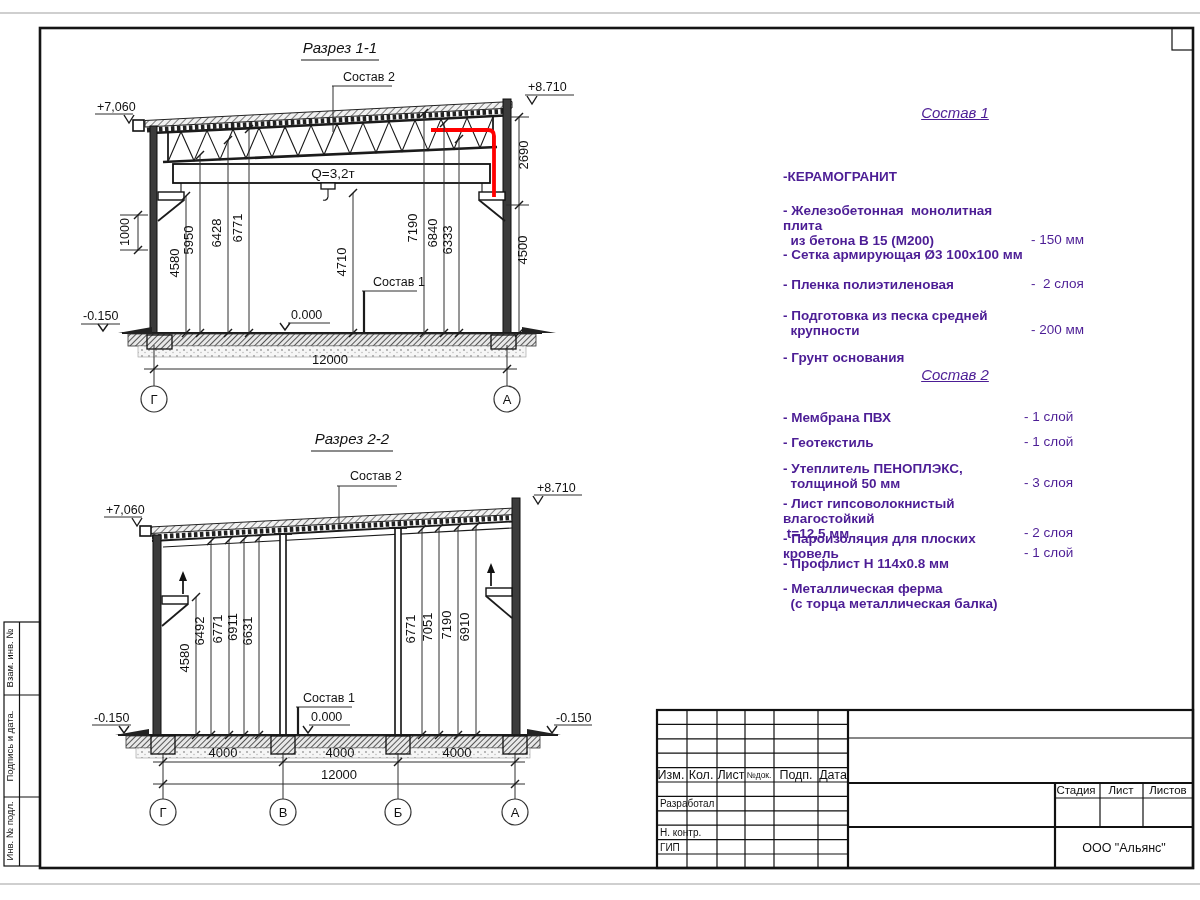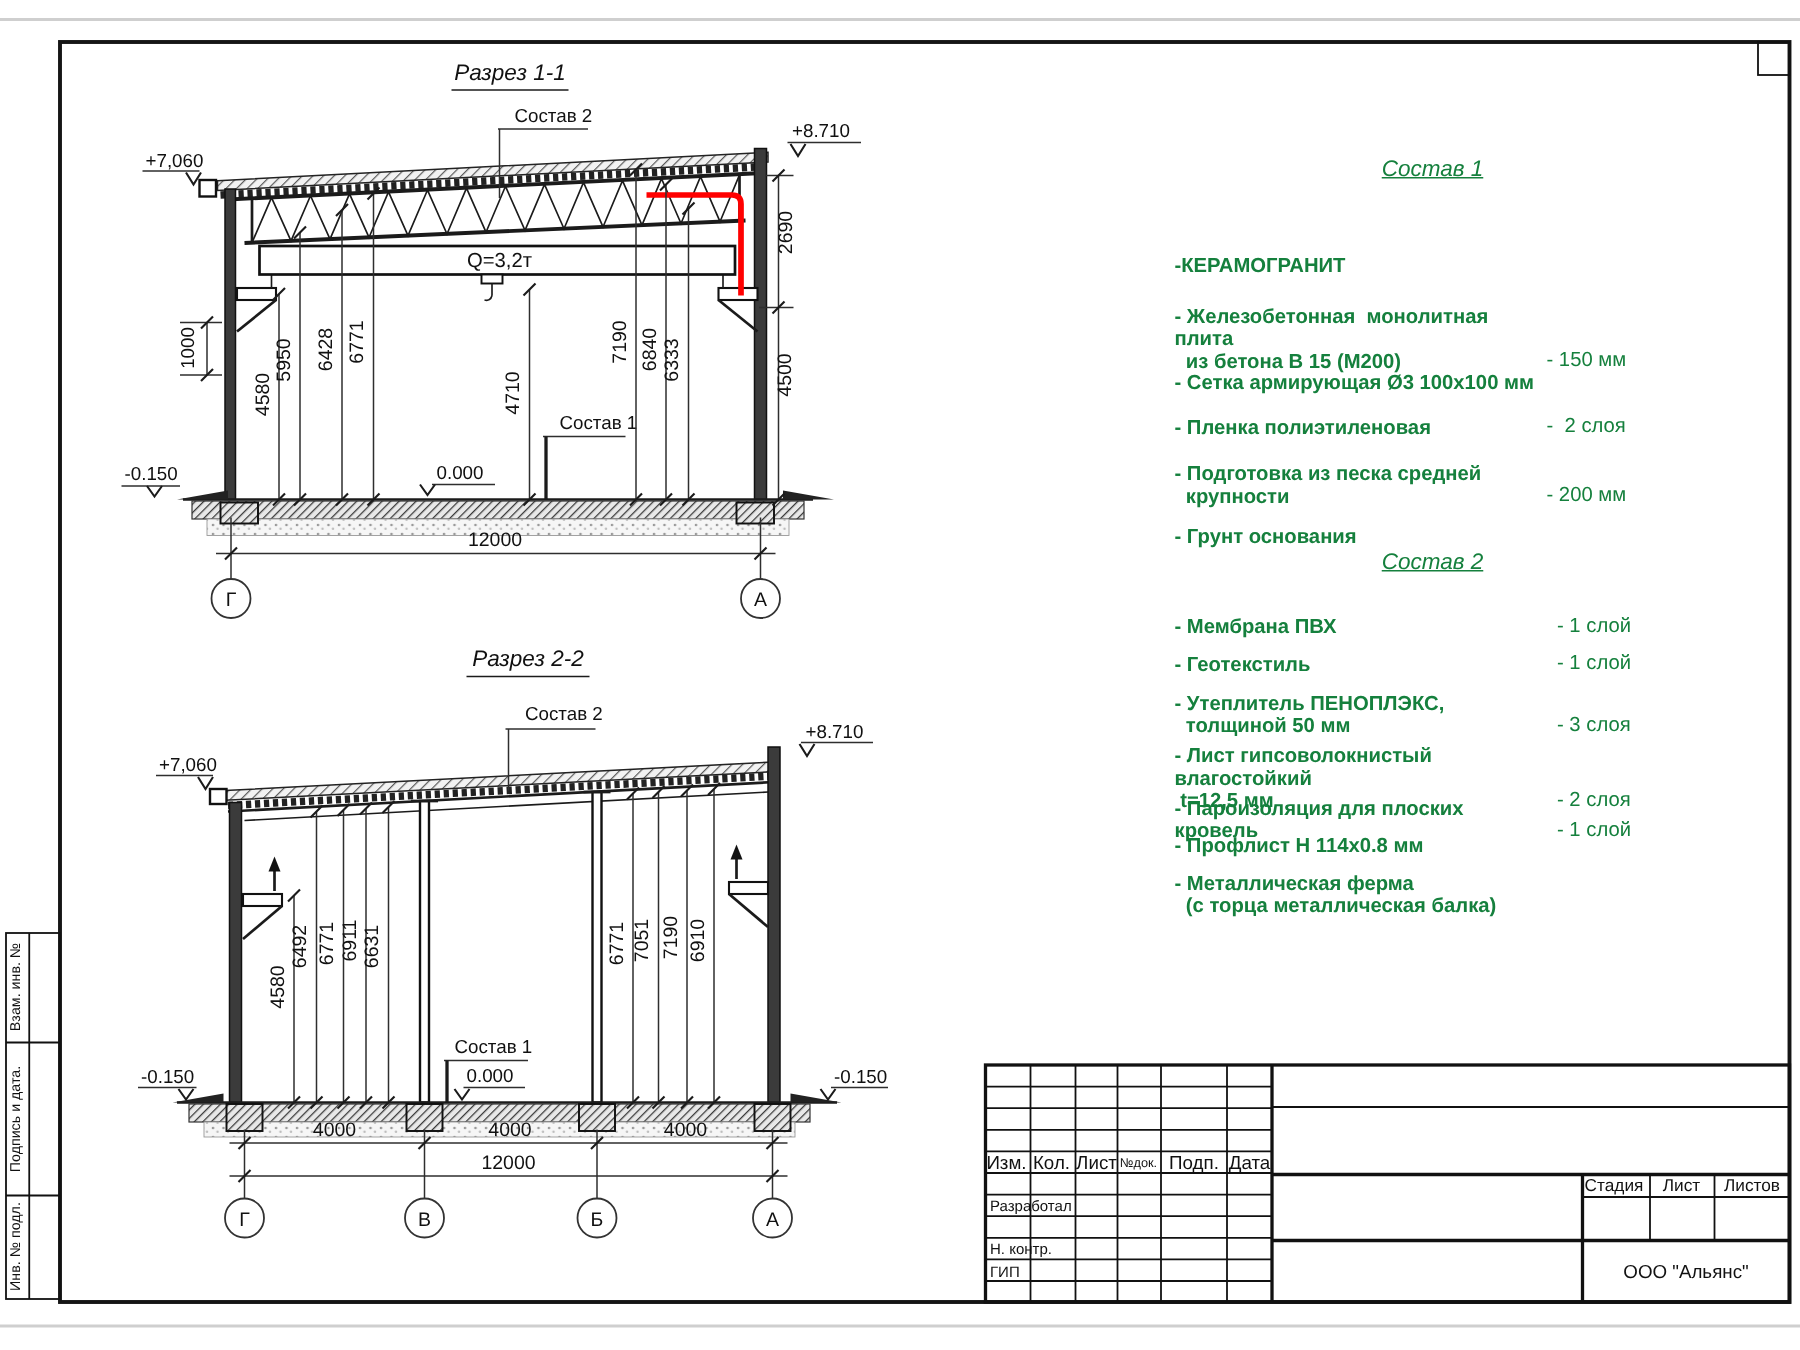--- a/index.html
+++ b/index.html
@@ -1,17 +1,17 @@
 <!DOCTYPE html>
 <html><head>
 <meta charset="utf-8">
 <style>
   html,body{margin:0;padding:0;background:#ffffff;}
   #sheet{position:relative;width:1200px;height:900px;background:#ffffff;overflow:hidden;
-         font-family:"Liberation Sans", sans-serif;color:#15803d;}
+         font-family:"Liberation Sans", sans-serif;color:#4c1d95;}
   svg text{fill:#111;font-family:"Liberation Sans", sans-serif;}
   .t-title{font-size:15px;font-style:italic;}
   .t-dim{font-size:13px;}
   .t-dim2{font-size:12.5px;}
   .t-lbl{font-size:12.5px;}
   .t-grid{font-size:13px;}
   .t-q{font-size:13.5px;}
   .t-tb{font-size:12.5px;}
   .t-tbs{font-size:8.5px;}
   .t-row{font-size:10px;}
@@ -24,21 +24,21 @@
   .tick{stroke:#1b1b1b;stroke-width:1.4;fill:none;}
   .lead{stroke:#2e2e2e;stroke-width:1;fill:none;}
   .lead2{stroke:#1b1b1b;stroke-width:2.2;fill:none;}
   .tbl{stroke:#111;stroke-width:1.2;fill:none;}
   .tbl2{stroke:#111;stroke-width:2.2;fill:none;}
   .mat-head{position:absolute;width:170px;text-align:center;font-size:15px;font-style:italic;
             text-decoration:underline;}
   .mat-row{position:absolute;left:783px;width:432px;font-size:13.5px;line-height:15px;}
   .mat-name{display:inline-block;white-space:pre-wrap;max-width:250px;vertical-align:bottom;font-weight:bold;}
   .mat-val{position:absolute;bottom:1px;white-space:pre;}
-  .v1{left:248px;} .v2{left:255px;}
+  .v1{left:248px;} .v2{left:241px;}
 </style>
 </head>
 <body>
 
 <div id="sheet">
 
 <svg width="1200" height="900" viewBox="0 0 1200 900">
   <defs>
     <pattern id="hatch" width="5" height="5" patternUnits="userSpaceOnUse" patternTransform="rotate(45)">
       <rect width="5" height="5" fill="#f2f2f2"></rect>

